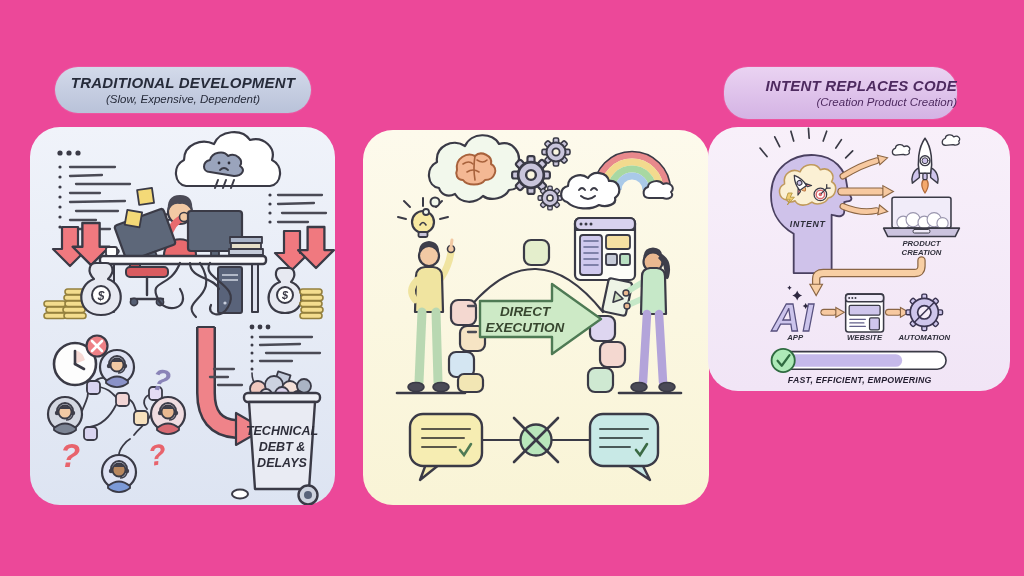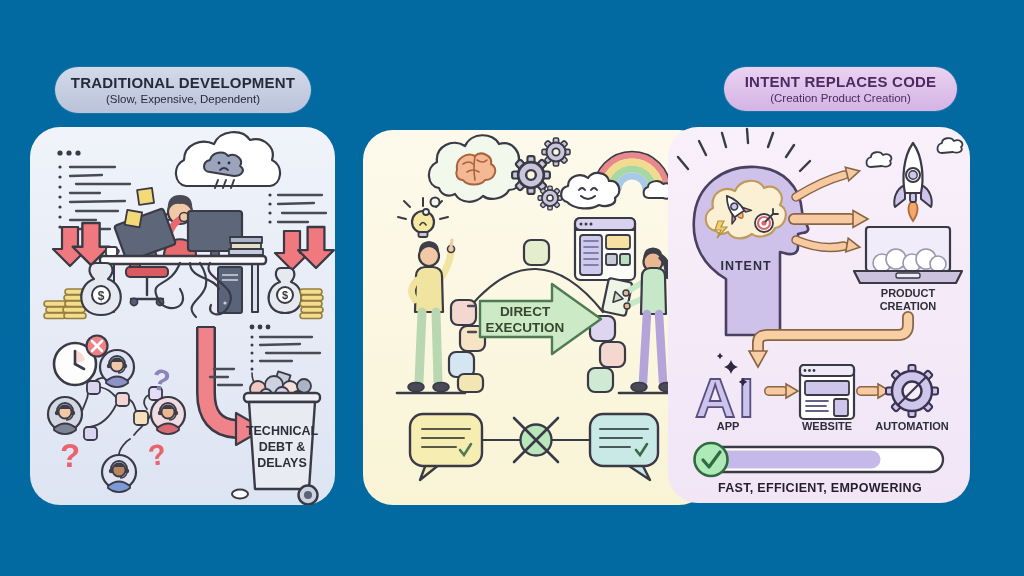--- a/index.html
+++ b/index.html
@@ -1,29 +1,29 @@
 <!DOCTYPE html>
 <html><head>
 <meta charset="utf-8">
 <style>
   html,body{margin:0;padding:0;background:#000;}
-  #stage{position:relative;width:1024px;height:576px;background:#0369a1;overflow:hidden;
-         font-family:"Liberation Sans","DejaVu Sans",sans-serif;}
+  #stage{position:relative;width:1024px;height:576px;background:#ec4899;overflow:hidden;
+         font-family:"Liberation Sans","DejaVu Sans",sans-serif;font-style:italic;}
   .pill{position:absolute;border-radius:24px;display:flex;flex-direction:column;
         justify-content:center;align-items:center;text-align:center;
         box-shadow:0 0 0 1px rgba(255,255,255,0.08);}
   .pill .t{font-weight:bold;font-size:15px;letter-spacing:.2px;line-height:17px;}
   .pill .s{font-size:11.5px;line-height:14px;margin-top:1px;}
   .pill1{left:55px;top:67px;width:256px;height:46px;background:linear-gradient(#d3daea,#b9c2d9);color:#262b3a;}
   .pill2{left:399px;top:63px;width:226px;height:47px;background:linear-gradient(#f6ebaf,#ecd988;);background:linear-gradient(#f6ebaf,#ecd988);color:#3b3413;}
-  .pill3{left:724px;top:67px;width:233px;height:44px;background:linear-gradient(#ead3f2,#d4b3e4);color:#4e2a60;}
+  .pill3{left:724px;top:67px;width:233px;height:52px;background:linear-gradient(#ead3f2,#d4b3e4);color:#4e2a60;align-items:flex-end;}
   .panel{position:absolute;border-radius:30px;}
   .panel1{left:30px;top:127px;width:305px;height:378px;background:linear-gradient(#f0f3fa,#dde4f2);}
   .panel2{left:363px;top:130px;width:346px;height:375px;background:linear-gradient(#fdfaec,#f9f4d6);}
-  .panel3{left:668px;top:127px;width:302px;height:376px;background:linear-gradient(#f8f0fa,#f1e5f6);}
+  .panel3{left:708px;top:127px;width:302px;height:264px;background:linear-gradient(#f8f0fa,#f1e5f6);}
   .panel svg{display:block;width:100%;height:100%;}
   svg .ln{stroke:#4a4a55;stroke-width:2.3;stroke-linecap:round;}
   svg .ol{stroke:#3a3a46;stroke-linejoin:round;stroke-linecap:round;}
   svg text{font-family:"Liberation Sans","DejaVu Sans",sans-serif;}
   svg .lbl{font-weight:bold;fill:#2e2e3a;}
 </style>
 </head>
 <body>
 
 <div id="stage">

